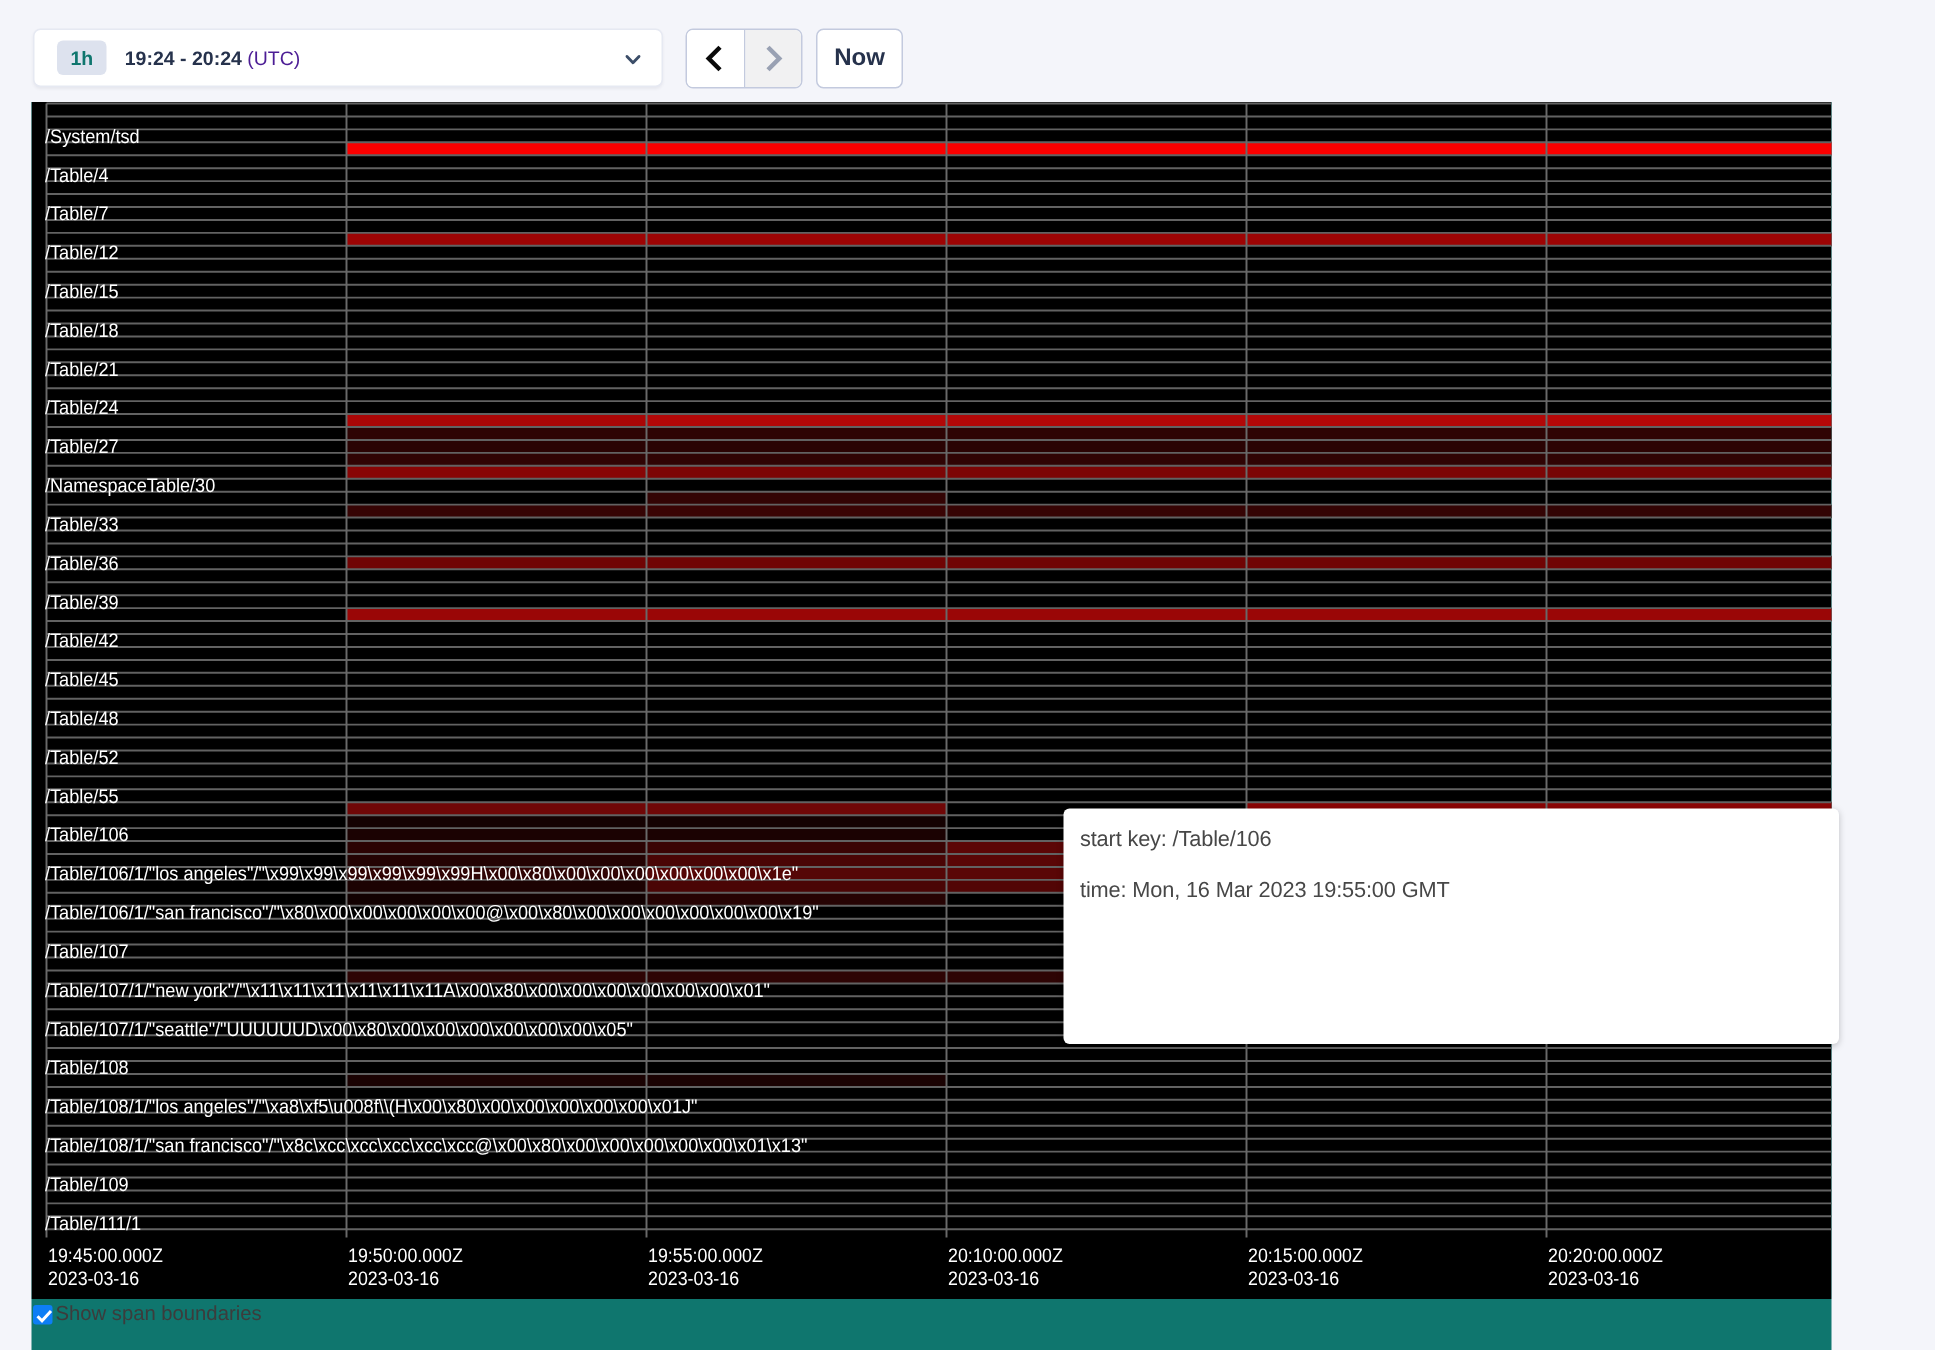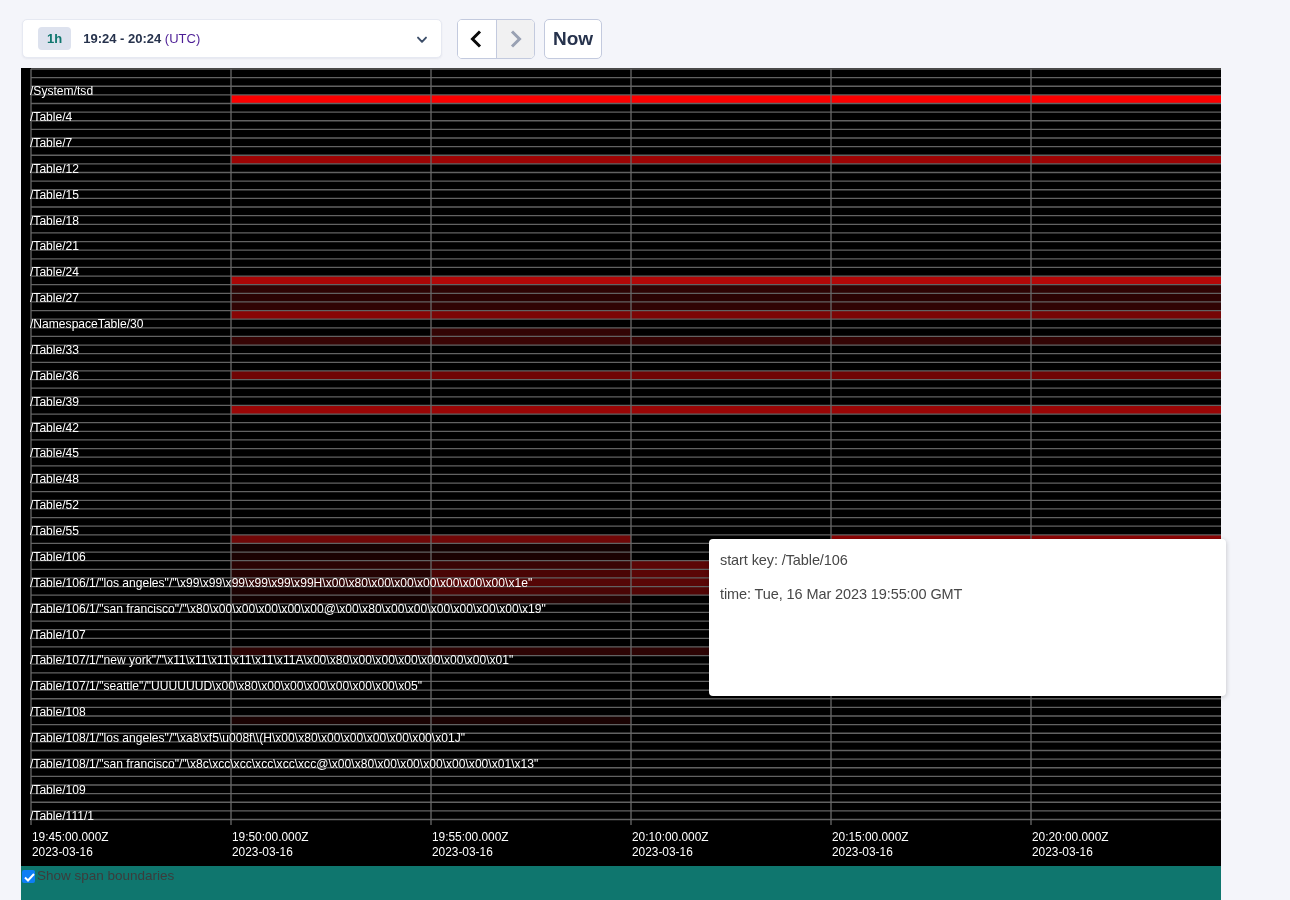--- a/index.html
+++ b/index.html
@@ -5,21 +5,21 @@
 html,body { width:1290px; height:900px; background:#f4f5fa; font-family:"Liberation Sans", sans-serif; overflow:hidden; position:relative; }
 .abs { position:absolute; }
 .dropdown { left:22px; top:19px; width:420px; height:39px; background:#fff; border:1px solid #e6e9f2; border-radius:5px; box-shadow:0 1px 2px rgba(50,60,90,.07); display:flex; align-items:center; }
 .badge { margin-left:15px; background:#dde2ee; border-radius:4px; padding:4px 9px; font-weight:bold; font-size:13px; color:#0f766e; }
 .trange { margin-left:12px; font-size:13px; font-weight:bold; color:#26324c; }
 .trange .utc { font-weight:normal; color:#4c1d95; }
 .chev { position:absolute; right:13px; top:14px; }
 .btngroup { left:457px; top:19px; width:78px; height:40px; border:1px solid #c3cade; border-radius:5px; background:#fff; display:flex; overflow:hidden; }
 .btngroup .b1 { width:38.5px; height:100%; display:flex; align-items:center; justify-content:center; background:#fff; border-right:1px solid #c3cade; }
 .btngroup .b2 { flex:1; display:flex; align-items:center; justify-content:center; background:#f1f1f2; }
-.nowbtn { left:544px; top:19px; width:58px; height:40px; border:1px solid #c3cade; border-radius:5px; background:#fff; color:#26324c; font-weight:bold; font-size:19px; display:flex; align-items:center; justify-content:center; }
+.nowbtn { left:544px; top:19px; width:58px; height:40px; border:1px solid #c3cade; border-radius:5px; background:#fff; color:#26324c; font-weight:bold; font-size:16px; display:flex; align-items:center; justify-content:center; }
 .canvas { left:21px; top:68px; width:1200px; height:890px; background:#0f766e; }
 .tooltip { left:709px; top:539px; width:517px; height:157px; background:#fff; border-radius:4px; box-shadow:0 1px 5px rgba(0,0,0,.22); font-size:14.5px; color:#474747; padding:4px 11px; line-height:34px; white-space:nowrap; letter-spacing:-0.1px; }
 .cbrow { left:22px; top:867.5px; display:flex; align-items:flex-end; }
 .cbx { width:12.5px; height:12.5px; background:#0d7ef5; border-radius:2px; position:relative; }
 .cbx svg { position:absolute; left:1.5px; top:2.5px; }
 .cbl { margin-left:2.5px; font-size:13.5px; color:#3c3c3c; }
 </style></head>
 <body>
 <div class="abs dropdown">
   <span class="badge">1h</span>
@@ -178,21 +178,21 @@
         </g>
 <g transform="translate(1011 0) scale(0.915 1)">
           <text x="0" y="773.50">20:20:00.000Z</text>
           <text x="0" y="788.50">2023-03-16</text>
         </g>
 </g>
 </svg>
 </div>
 <div class="abs tooltip">
 <div>start key: /Table/106</div>
-<div>time: Tue, 16 Mar 2023 19:55:00 GMT</div>
+<div>time: Mon, 16 Mar 2023 19:55:00 GMT</div>
 </div>
 <div class="abs cbrow">
   <div class="cbx">
       <svg width="11" height="9" viewBox="0 0 11 9">
         <path d="M1 4.5L4 7.5L10 1" stroke="#fff" stroke-width="2" fill="none"></path>
       </svg>
     </div>
   <span class="cbl">Show span boundaries</span>
 </div>
 

